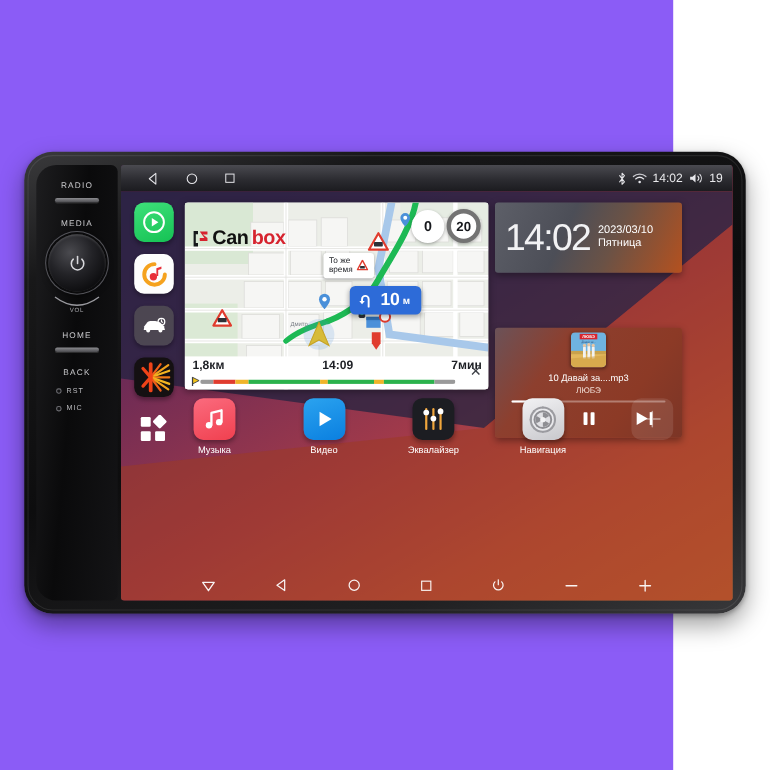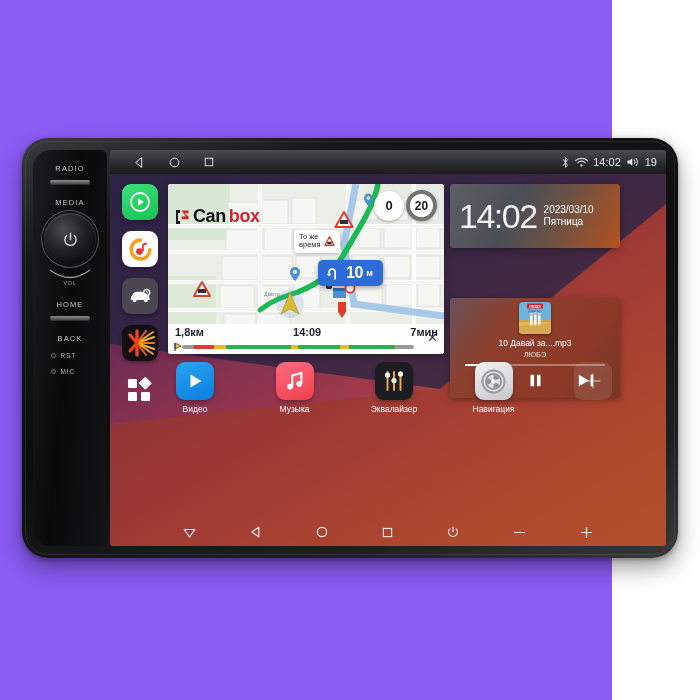--- a/index.html
+++ b/index.html
@@ -485,37 +485,37 @@
             <path d="M2 2 L2 16 L14 9 Z" fill="#fff"></path>
             <rect x="16.2" y="2" width="2.8" height="14" fill="#fff"></rect>
           </svg>
         </div>
       </div>
 
       <div id="dock">
 
 
         <div class="dock-item">
-          <div class="dock-ico" style="background:linear-gradient(160deg,#2ba3ef,#0a7fe0)">
-            <svg width="20" height="20" viewBox="0 0 20 20">
-              <path d="M5.5 3.4 L16.5 10 L5.5 16.6 Z" fill="#fff"></path>
-            </svg>
-          </div>
-          <div class="dock-lbl">Видео</div>
-        </div>
-
-        <div class="dock-item">
           <div class="dock-ico" style="background:linear-gradient(160deg,#fb6b7e,#f0404f)">
             <svg width="22" height="22" viewBox="0 0 22 22">
               <path d="M8.2 16.4 L8.2 5.4 L17.4 3 L17.4 13.6" fill="none" stroke="#fff" stroke-width="2.1" stroke-linecap="round" stroke-linejoin="round"></path>
               <circle cx="6" cy="16.6" r="2.9" fill="#fff"></circle>
               <circle cx="15.2" cy="13.8" r="2.9" fill="#fff"></circle>
             </svg>
           </div>
           <div class="dock-lbl">Музыка</div>
+        </div>
+
+        <div class="dock-item">
+          <div class="dock-ico" style="background:linear-gradient(160deg,#2ba3ef,#0a7fe0)">
+            <svg width="20" height="20" viewBox="0 0 20 20">
+              <path d="M5.5 3.4 L16.5 10 L5.5 16.6 Z" fill="#fff"></path>
+            </svg>
+          </div>
+          <div class="dock-lbl">Видео</div>
         </div>
 
 
 
         <div class="dock-item">
           <div class="dock-ico" style="background:#1c1d22">
             <svg width="26" height="26" viewBox="0 0 26 26">
               <g stroke="#f0a63c" stroke-width="2" stroke-linecap="round">
                 <path d="M6.5 4 L6.5 22"></path>
                   <path d="M13 4 L13 22"></path>

